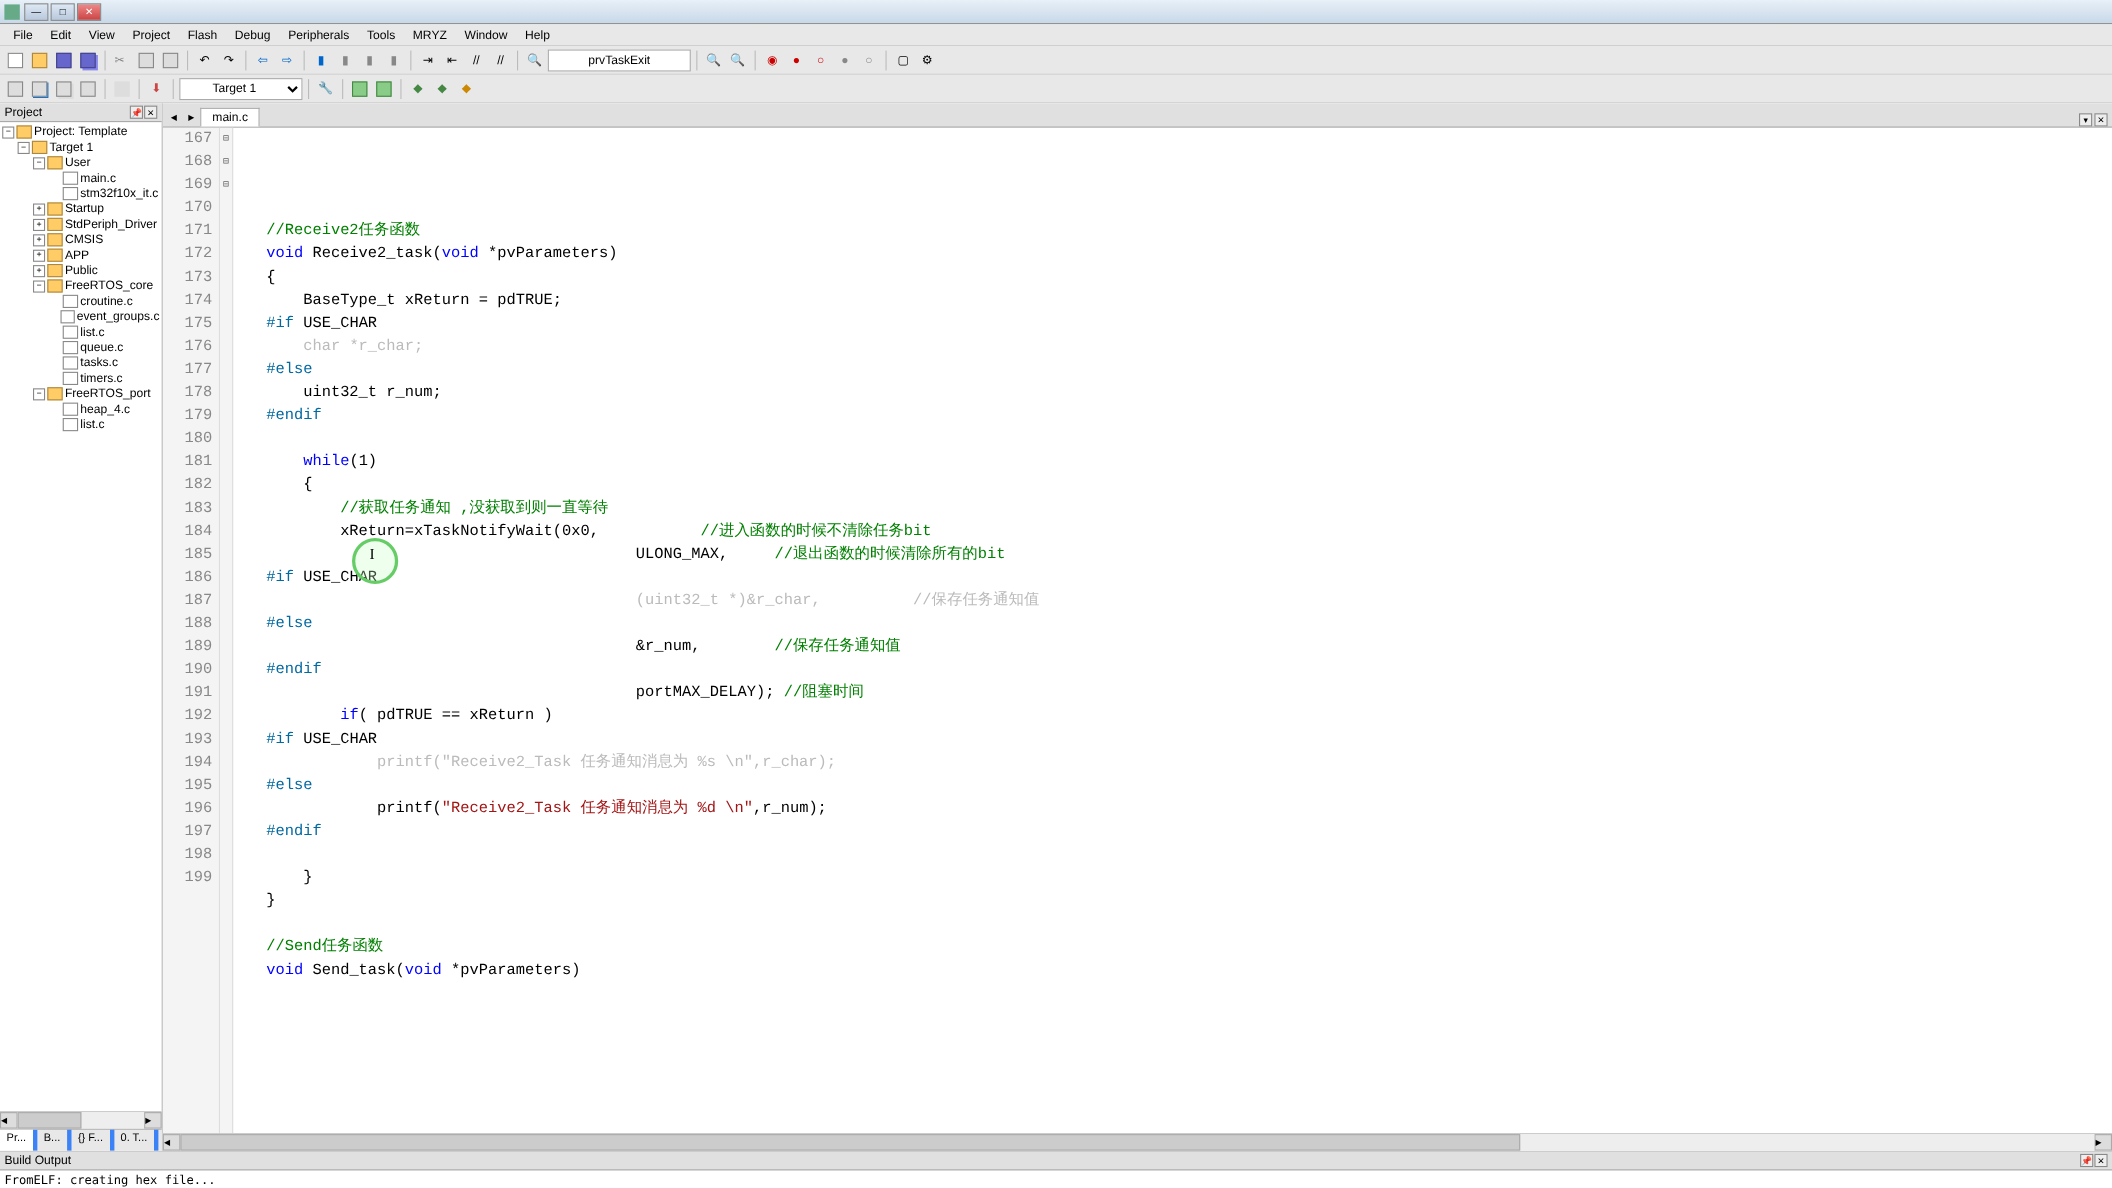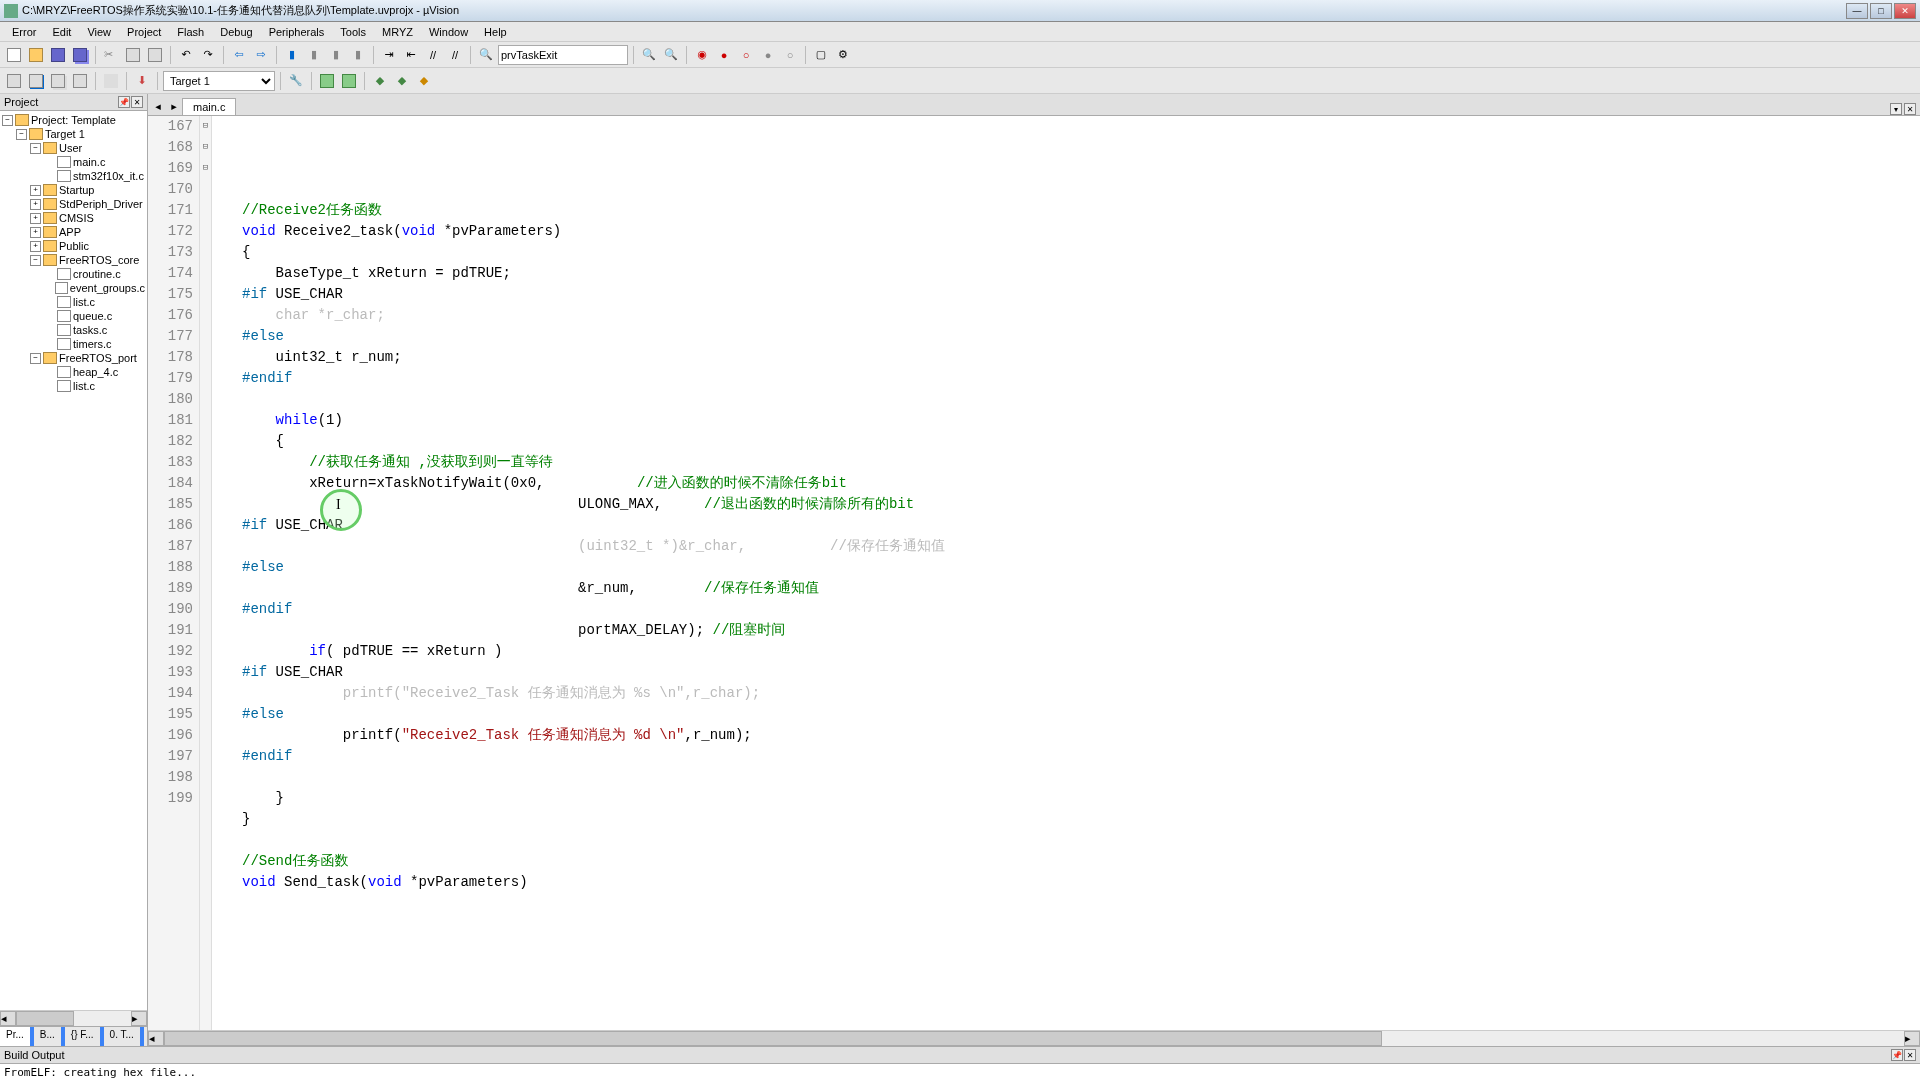--- a/index.html
+++ b/index.html
@@ -9,21 +9,21 @@
 .title-text { flex:1; font-size:11px; color:#000; }
 .win-ctrl { display:flex; gap:2px; }
 .win-btn { width:22px; height:16px; background:linear-gradient(#dde8f4,#b8c8dc); border:1px solid #888; display:flex; align-items:center; justify-content:center; font-size:9px; }
 .win-btn.close { background:linear-gradient(#e88,#c44); color:#fff; }
 .menu-bar { height:20px; background:#e8e8e8; display:flex; align-items:center; padding:0 4px; border-bottom:1px solid #ccc; }
 .menu-item { padding:2px 8px; font-size:11px; }
 .toolbar { height:26px; background:#e8e8e8; border-bottom:1px solid #ccc; display:flex; align-items:center; padding:0 4px; gap:2px; }
 .tb-btn { width:20px; height:20px; display:flex; align-items:center; justify-content:center; border:1px solid transparent; }
 .tb-sep { width:1px; height:18px; background:#bbb; margin:0 3px; }
 .tb-ico { width:14px; height:14px; }
-.tb-combo { height:20px; border:1px solid #aaa; background:#fff; font-size:11px; padding:0 2px; min-width:100px; }
+.tb-combo { height:20px; border:1px solid #aaa; background:#fff; font-size:11px; padding:0 2px; min-width:100px;text-align:center; }
 .main-area { display:flex; height:calc(100% - 128px); }
 .project-panel { width:148px; background:#fff; border-right:1px solid #aaa; display:flex; flex-direction:column; }
 .panel-title { background:#e0e0e0; border-bottom:1px solid #aaa; padding:2px 4px; font-size:11px; display:flex; align-items:center; justify-content:space-between; }
 .panel-btns { display:flex; gap:1px; }
 .panel-btn { width:12px; height:12px; border:1px solid #888; font-size:8px; display:flex; align-items:center; justify-content:center; background:#eee; }
 .tree { flex:1; overflow:auto; font-size:11px; padding:2px; }
 .tree-node { display:flex; align-items:center; padding:1px 0; white-space:nowrap; }
 .tree-exp { width:11px; height:11px; border:1px solid #888; display:inline-flex; align-items:center; justify-content:center; font-size:8px; line-height:1; margin-right:2px; }
 .tree-ico { width:14px; height:12px; display:inline-block; margin-right:2px; }
 .folder-ico { background:#fc6; border:1px solid #a84; }
@@ -50,30 +50,29 @@
 .hs-thumb { position:absolute; height:100%; width:70%; background:#ccc; border:1px solid #aaa; left:0; }
 .output-panel { height:88px; border-top:1px solid #aaa; background:#fff; display:flex; flex-direction:column; }
 .out-title { background:#e0e0e0; padding:2px 4px; font-size:11px; border-bottom:1px solid #aaa; display:flex; justify-content:space-between; }
 .out-text { flex:1; font-family:"Consolas",monospace; font-size:11px; padding:2px 4px; overflow:auto; white-space:pre; }
 </style>
 </head>
 <body>
 
 <div class="title-bar">
   <span class="title-icon"></span>
-  <span class="title-text">C:\MRYZ\FreeRTOS操作系统实验\10.1-任务通知代替消息队列\Template.uvprojx - µVision</span>
   <div class="win-ctrl">
     <div class="win-btn">—</div>
     <div class="win-btn">□</div>
     <div class="win-btn close">✕</div>
   </div>
 </div>
 
 <div class="menu-bar" id="menu-bar">
-    <div class="menu-item">Error</div>
+    <div class="menu-item">File</div>
     <div class="menu-item">Edit</div>
     <div class="menu-item">View</div>
     <div class="menu-item">Project</div>
     <div class="menu-item">Flash</div>
     <div class="menu-item">Debug</div>
     <div class="menu-item">Peripherals</div>
     <div class="menu-item">Tools</div>
     <div class="menu-item">MRYZ</div>
     <div class="menu-item">Window</div>
     <div class="menu-item">Help</div>

